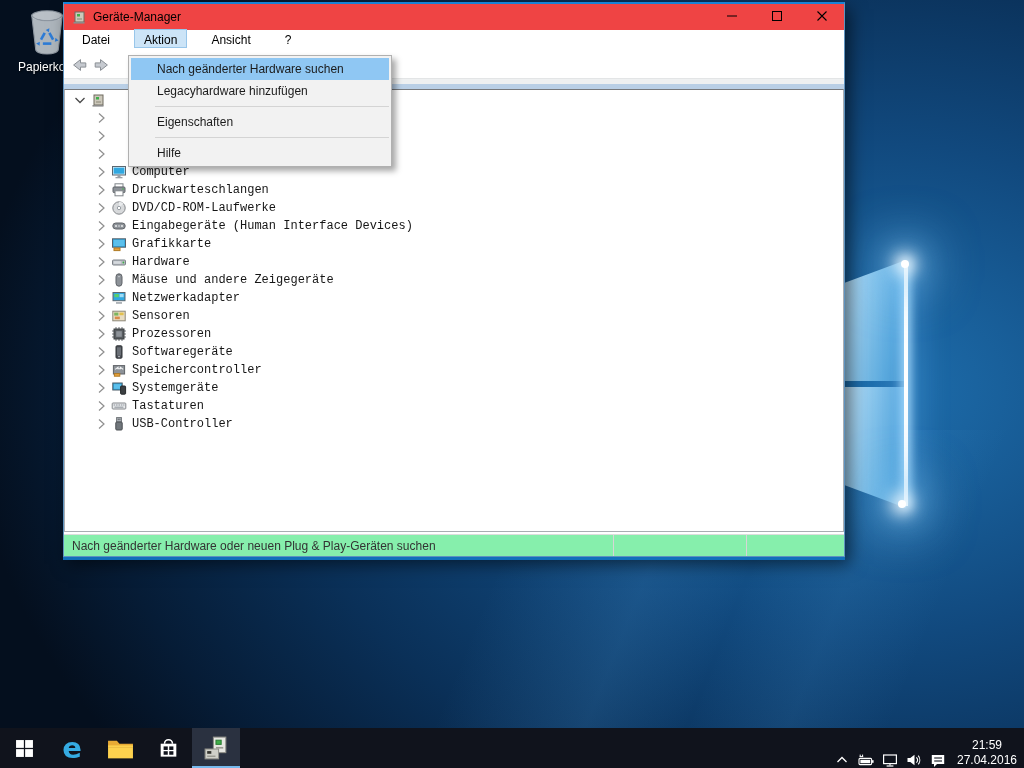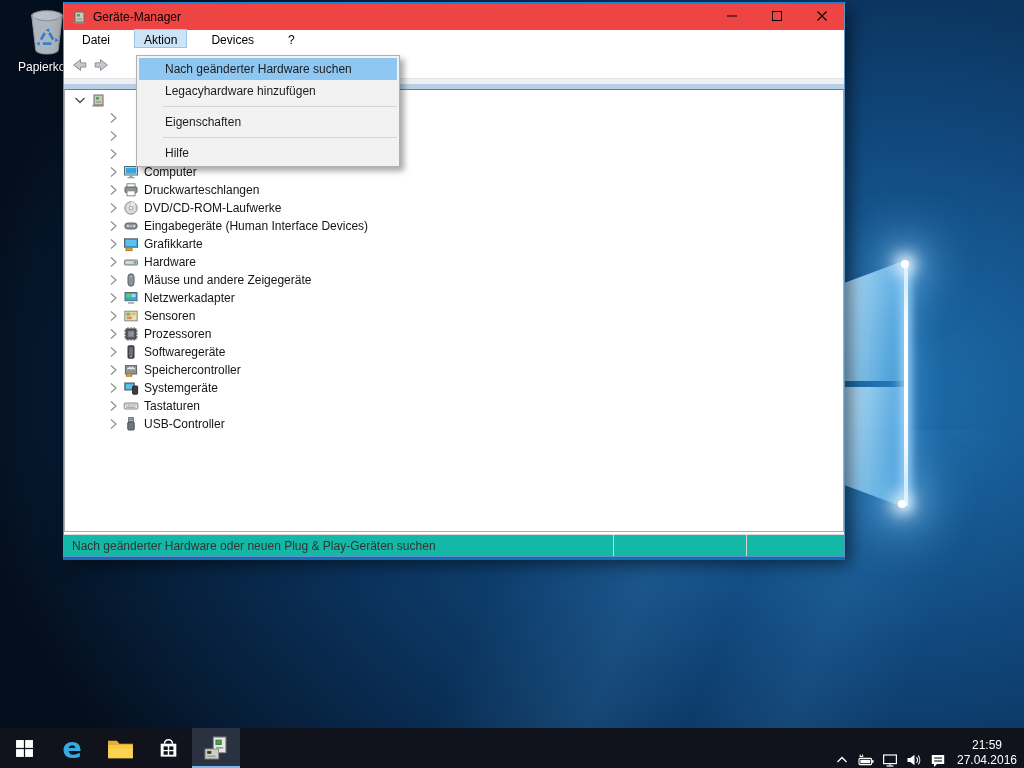--- a/index.html
+++ b/index.html
@@ -48,30 +48,30 @@
   .toolbar { height:26px; background:#fff; display:flex; align-items:center; padding-left:6px; gap:5px; }
   .strip-gray { height:6px; background:#eef0f1; border-top:1px solid #e3e5e6; }
   .band-blue { height:5px; background:#b9cfe6; }
   .treepanel { flex:1; background:#fff; overflow:hidden;
     border:1px solid; border-color:#77797c #a9adb2 #a9adb2 #a9adb2; padding-top:1px; }
   .trow { height:18px; display:flex; align-items:center; white-space:nowrap; }
   .trow .chev { width:16px; display:flex; justify-content:center; flex:none; }
   .trow .ticon { width:16px; height:16px; margin-left:2px; flex:none; display:flex; }
   .trow .tlabel { margin-left:5px; color:#151515; }
   .pad-root { padding-left:7px; }
-  .pad-child { padding-left:40px; }
+  .pad-child { padding-left:28px;font-family:Liberation Mono, monospace; }
   .status-gap { height:2px; background:#fff; }
-  .statusbar { height:22px; background:#14b8a6; border-top:1px solid #dddddd;
+  .statusbar { height:22px; background:#86efac; border-top:1px solid #dddddd;
     display:flex; align-items:center; color:#333; }
   .sb-text { padding-left:8px; flex:none; width:549px; }
   .sb-pane { height:100%; border-left:1px solid #d6d6d6; }
   .sb-pane1 { width:133px; } .sb-pane2 { flex:1; }
 
   
-  .popup { position:absolute; left:136px; top:55px; width:264px; z-index:30;
+  .popup { position:absolute; left:128px; top:55px; width:264px; z-index:30;
     background:#f2f2f2; border:1px solid #b0b0b0; padding:2px 0;
     box-shadow:4px 4px 6px rgba(0,0,0,.35); }
   .pop-item { height:22px; line-height:22px; padding-left:26px; color:#1b1b1b; margin:0 2px; }
   .pop-item.hl { background:#8fc7f3; }
   .pop-sep { height:1px; background:#d4d4d4; margin:4px 2px 4px 26px; }
 
   
   .taskbar { position:absolute; left:0; bottom:0; width:1024px; height:40px;
     background:#10131c; z-index:40; display:flex; align-items:stretch; }
   .tb-btn { width:48px; display:flex; align-items:center; justify-content:center; position:relative; }
@@ -139,21 +139,21 @@
           <div class="cap-btn">
             <span><svg width="10" height="10" viewBox="0 0 10 10" xmlns="http://www.w3.org/2000/svg">
                 <path d="M0.5 0.5l9 9M9.5 0.5l-9 9" stroke="#000" stroke-width="1.1"></path>
               </svg></span>
           </div>
         </div>
     </div>
     <div class="menubar" id="menubar">
         <div class="mb-item">Datei</div>
         <div class="mb-item active">Aktion</div>
-        <div class="mb-item">Devices</div>
+        <div class="mb-item">Ansicht</div>
         <div class="mb-item">?</div>
       </div>
     <div class="toolbar" id="toolbar">
         <span style="display: flex;">
           <svg width="18" height="18" viewBox="0 0 18 18" xmlns="http://www.w3.org/2000/svg">
             <path d="M10.5 3.6L3.6 9l6.9 5.4v-3.3h5.3V6.9h-5.3z" fill="#c6cad0" stroke="#8a8f95"></path>
           </svg>
         </span>
         <span style="display: flex;">
           <svg width="18" height="18" viewBox="0 0 18 18" xmlns="http://www.w3.org/2000/svg">

